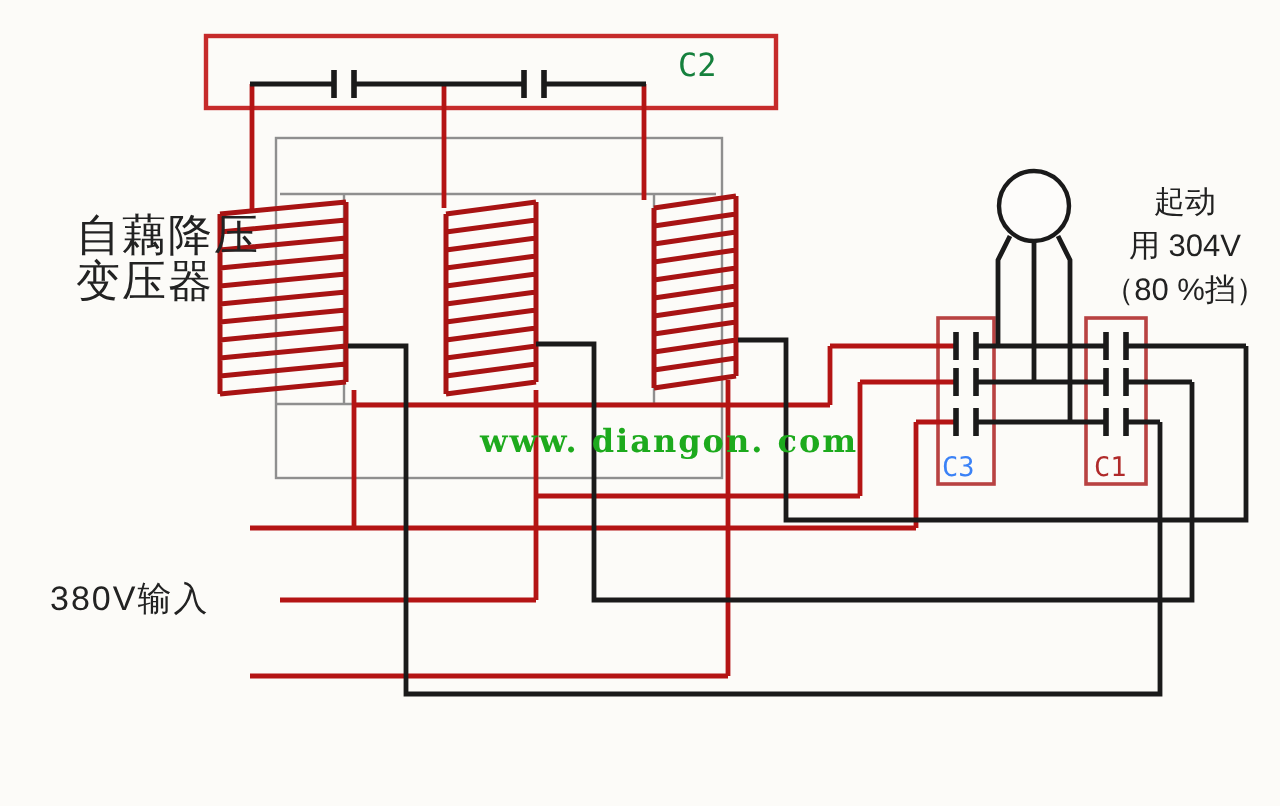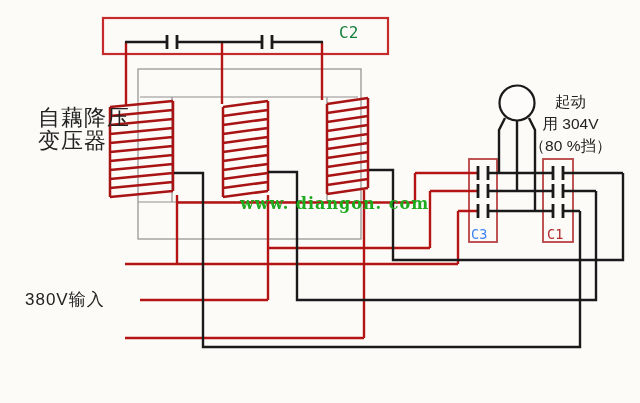--- a/index.html
+++ b/index.html
@@ -7,24 +7,24 @@
     position:relative;width:640px;height:403px;
     background:#fcfbf8;overflow:hidden;
     font-family:"Liberation Sans","DejaVu Sans",sans-serif;
     color:#222;
   }
   .canvas svg{position:absolute;left:0;top:0;}
   .lbl{position:absolute;white-space:pre-line;line-height:23px;}
   .lbl-transformer{left:38px;top:106px;font-size:22px;letter-spacing:1px;}
   .lbl-input{left:25px;top:288px;font-size:17px;letter-spacing:1px;}
   .lbl-run{left:388px;top:94px;width:102px;text-align:center;font-size:15.5px;}
-  .lbl-start{left:523px;top:91px;width:95px;text-align:center;font-size:15.5px;line-height:22px;}
+  .lbl-start{left:545px;top:91px;width:95px;text-align:center;font-size:15.5px;line-height:22px;}
   .lbl-caption{left:166px;top:355px;font-size:19px;letter-spacing:2px;}
   .lbl-watermark{
-    left:240px;top:192px;font-size:16px;font-weight:bold;
+    left:240px;top:209px;font-size:16px;font-weight:bold;
     color:#1daa1d;letter-spacing:1px;
     font-family:"DejaVu Serif","Liberation Serif",serif;
   }
   .lbl-c2{left:339px;top:21px;font-size:16px;color:#15803d;
     font-family:"DejaVu Sans Mono","Liberation Mono",monospace;}
   .lbl-c3{left:471px;top:223px;font-size:13.5px;color:#3b82f6;
     font-family:"DejaVu Sans Mono","Liberation Mono",monospace;}
   .lbl-c1{left:547px;top:223px;font-size:13.5px;color:#b02a2a;
     font-family:"DejaVu Sans Mono","Liberation Mono",monospace;}
 </style>

